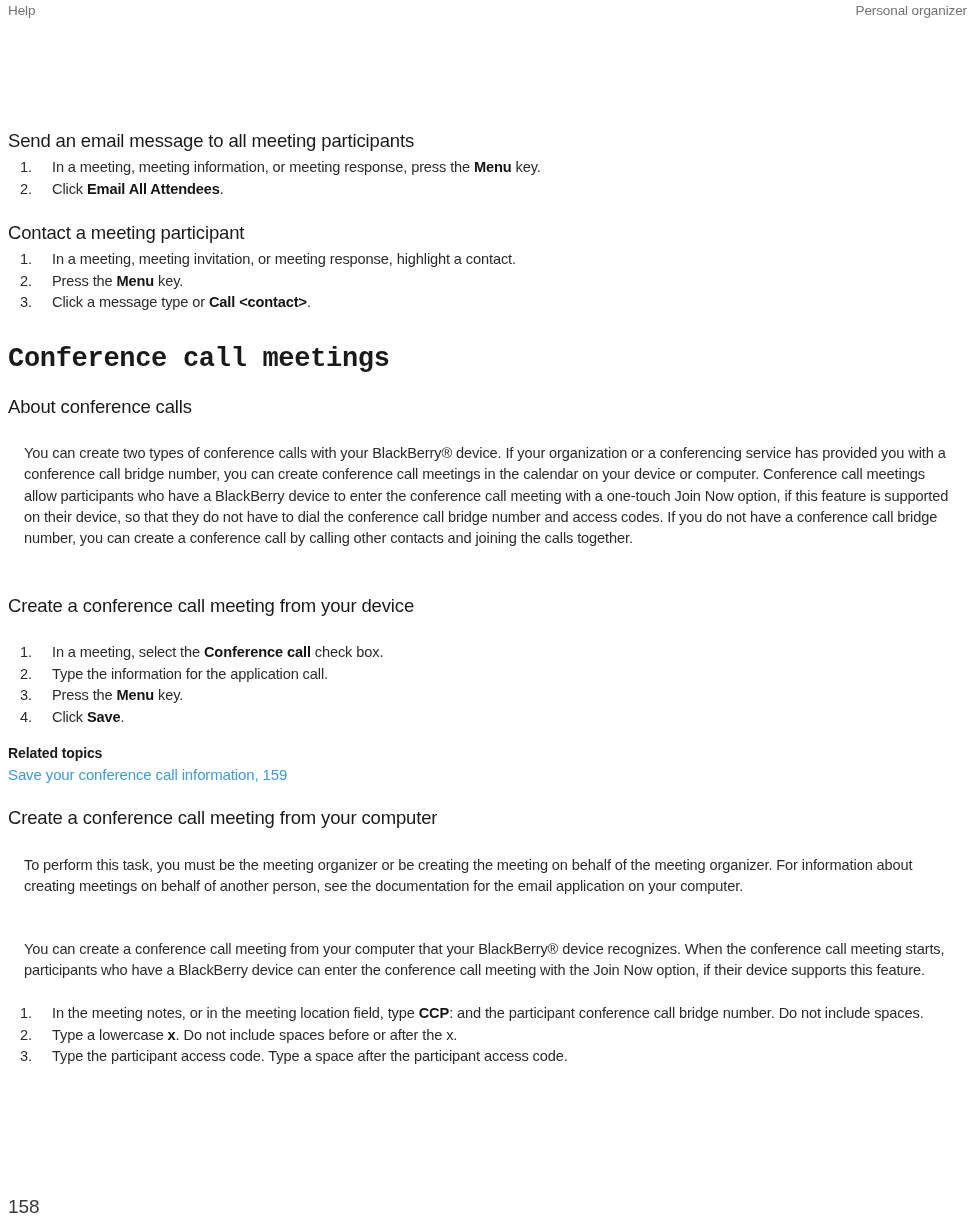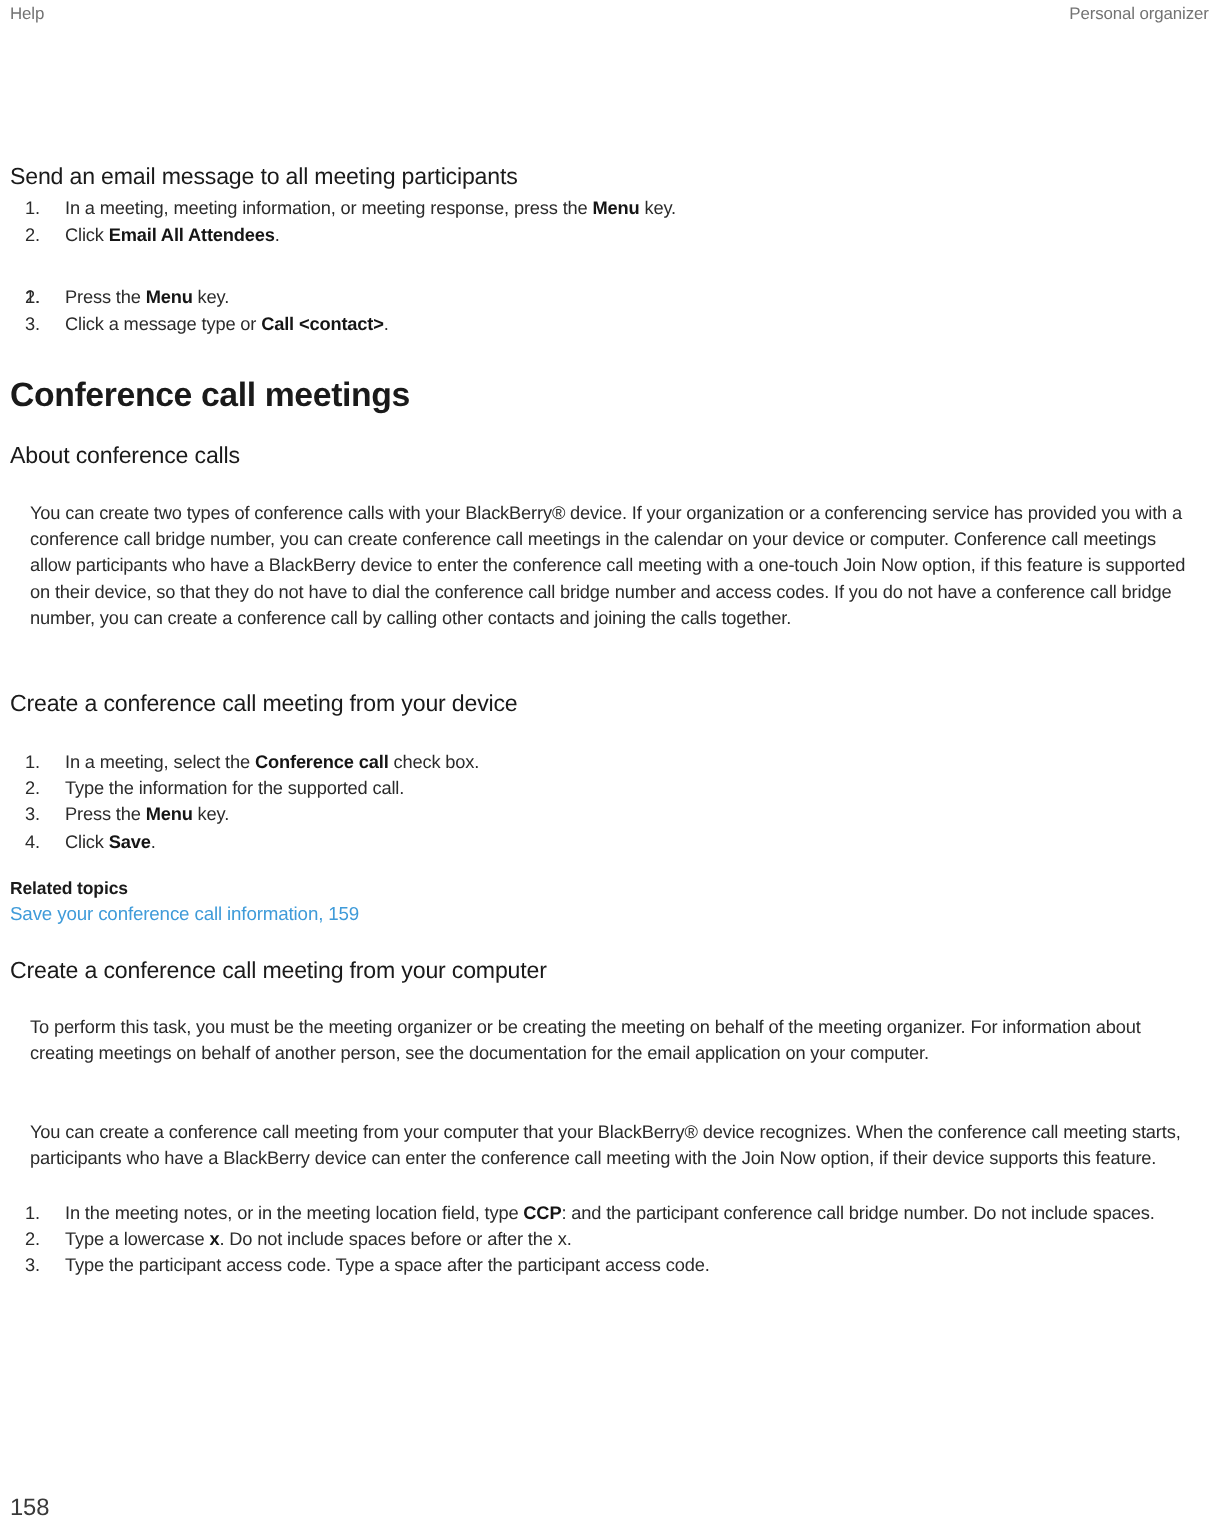--- a/index.html
+++ b/index.html
@@ -45,20 +45,21 @@
 
   
   h1.chapter {
     font-size: 27px;
     font-weight: bold;
     line-height: 1.12;
     margin: 0;
     padding: 0;
     color: #1a1a1a;
     letter-spacing: -0.3px;
+    font-family: Liberation Mono, monospace;
   }
   h2.section {
     font-size: 18.5px;
     font-weight: normal;
     line-height: 1.15;
     margin: 0;
     padding: 0;
     color: #1a1a1a;
     letter-spacing: -0.15px;
   }
@@ -147,23 +148,24 @@
   <h2 class="section">Send an email message to all meeting participants</h2>
   <div class="gap-xs"></div>
   <ol class="steps" id="steps-0">
       <li><span class="num">1.</span><span><span>In a meeting, meeting information, or meeting response, press the </span><b>Menu</b><span> key.</span></span></li>
       <li><span class="num">2.</span><span><span>Click </span><b>Email All Attendees</b><span>.</span></span></li>
     </ol>
 
   <div class="gap-l"></div>
 
   
+  <h2 class="section">Contact a meeting participant</h2>
   <div class="gap-xs"></div>
   <ol class="steps" id="steps-1">
-      <li><span class="num">1.</span></li>
+      <li><span class="num">1.</span><span><span>In a meeting, meeting invitation, or meeting response, highlight a contact.</span></span></li>
       <li><span class="num">2.</span><span><span>Press the </span><b>Menu</b><span> key.</span></span></li>
       <li><span class="num">3.</span><span><span>Click a message type or </span><b>Call &lt;contact&gt;</b><span>.</span></span></li>
     </ol>
 
   <div class="gap-xl"></div>
 
   
   <h1 class="chapter">Conference call meetings</h1>
 
   <div class="gap-l"></div>
@@ -174,21 +176,21 @@
   <p class="body">You can create two types of conference calls with your BlackBerry® device. If your organization or a conferencing service has provided you with a conference call bridge number, you can create conference call meetings in the calendar on your device or computer. Conference call meetings allow participants who have a BlackBerry device to enter the conference call meeting with a one-touch Join Now option, if this feature is supported on their device, so that they do not have to dial the conference call bridge number and access codes. If you do not have a conference call bridge number, you can create a conference call by calling other contacts and joining the calls together.</p>
 
   <div class="gap-xl"></div>
 
   
   <h2 class="section">Create a conference call meeting from your device</h2>
   <div class="gap-s"></div>
   <div class="gap-m"></div>
   <ol class="steps" id="steps-device">
       <li><span class="num">1.</span><span><span>In a meeting, select the </span><b>Conference call</b><span> check box.</span></span></li>
-      <li><span class="num">2.</span><span><span>Type the information for the supported call.</span></span></li>
+      <li><span class="num">2.</span><span><span>Type the information for the application call.</span></span></li>
       <li><span class="num">3.</span><span><span>Press the </span><b>Menu</b><span> key.</span></span></li>
       <li><span class="num">4.</span><span><span>Click </span><b>Save</b><span>.</span></span></li>
     </ol>
 
   <div class="gap-m"></div>
   <div class="related-label">Related topics</div>
   <a class="xref" href="#">Save your conference call information, 159</a>
 
   <div class="gap-l"></div>
 

